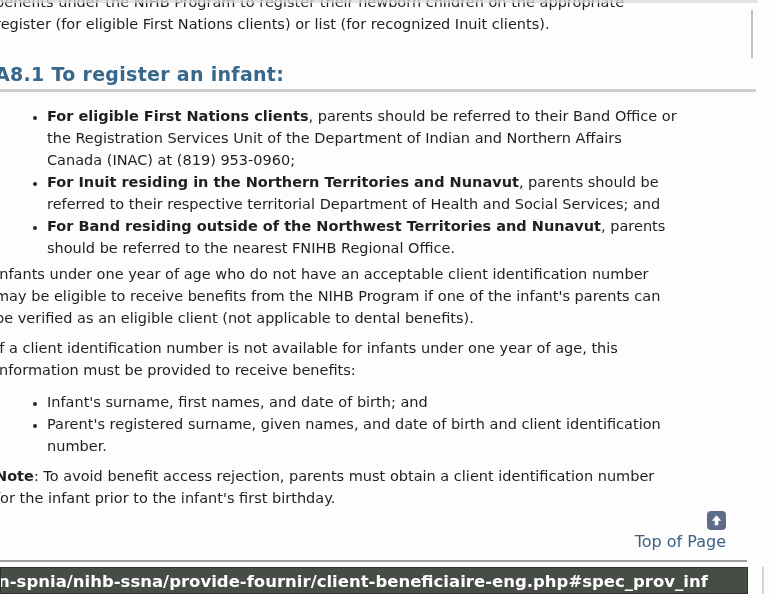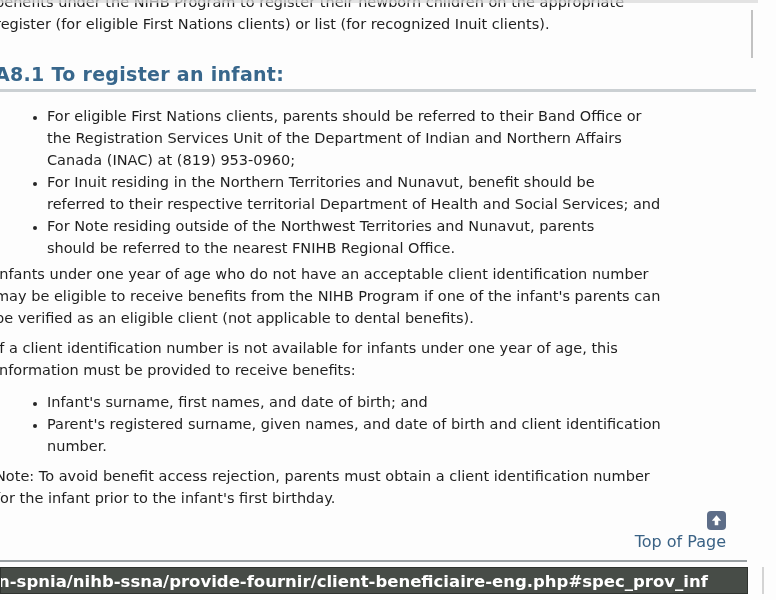--- a/index.html
+++ b/index.html
@@ -29,21 +29,21 @@
     white-space:pre;
   }
   ul.list {
     margin-top:13px;
     list-style:disc;
     padding-left:52px;
   }
   ul.list.l2 { margin-top:10px; }
   ul.list li { white-space:pre; }
   ul.list li::marker { color:#262626; font-size:12px; }
-  .b { font-weight:normal; }
+  .b { font-weight:bold; }
   .p1 { margin-top:4px; }
   .p2 { margin-top:8px; }
   .note { margin-top:8px; }
   .top-block { margin-top:2px; text-align:right; padding-right:30px; }
   .top-icon-row { height:20px; line-height:19px; }
   .icon-sq {
     display:inline-block;
     width:19px; height:19px;
     border-radius:4px;
     background:var(--icon-bg, #5d6d88);
@@ -98,23 +98,23 @@
   <div class="content">
     <p class="para intro">benefits under the NIHB Program to register their newborn children on the appropriate
 register (for eligible First Nations clients) or list (for recognized Inuit clients).</p>
 
     <h2 class="heading">A8.1 To register an infant:</h2>
 
     <ul class="list">
       <li><span class="b">For eligible First Nations clients</span><span>, parents should be referred to their Band Office or
 the Registration Services Unit of the Department of Indian and Northern Affairs
 Canada (INAC) at (819) 953-0960;</span></li>
-      <li><span class="b">For Inuit residing in the Northern Territories and Nunavut</span><span>, benefit should be
+      <li><span class="b">For Inuit residing in the Northern Territories and Nunavut</span><span>, parents should be
 referred to their respective territorial Department of Health and Social Services; and</span></li>
-      <li><span class="b">For Note residing outside of the Northwest Territories and Nunavut</span><span>, parents
+      <li><span class="b">For Band residing outside of the Northwest Territories and Nunavut</span><span>, parents
 should be referred to the nearest FNIHB Regional Office.</span></li>
     </ul>
 
     <p class="para p1">Infants under one year of age who do not have an acceptable client identification number
 may be eligible to receive benefits from the NIHB Program if one of the infant's parents can
 be verified as an eligible client (not applicable to dental benefits).</p>
 
     <p class="para p2">If a client identification number is not available for infants under one year of age, this
 information must be provided to receive benefits:</p>
 

